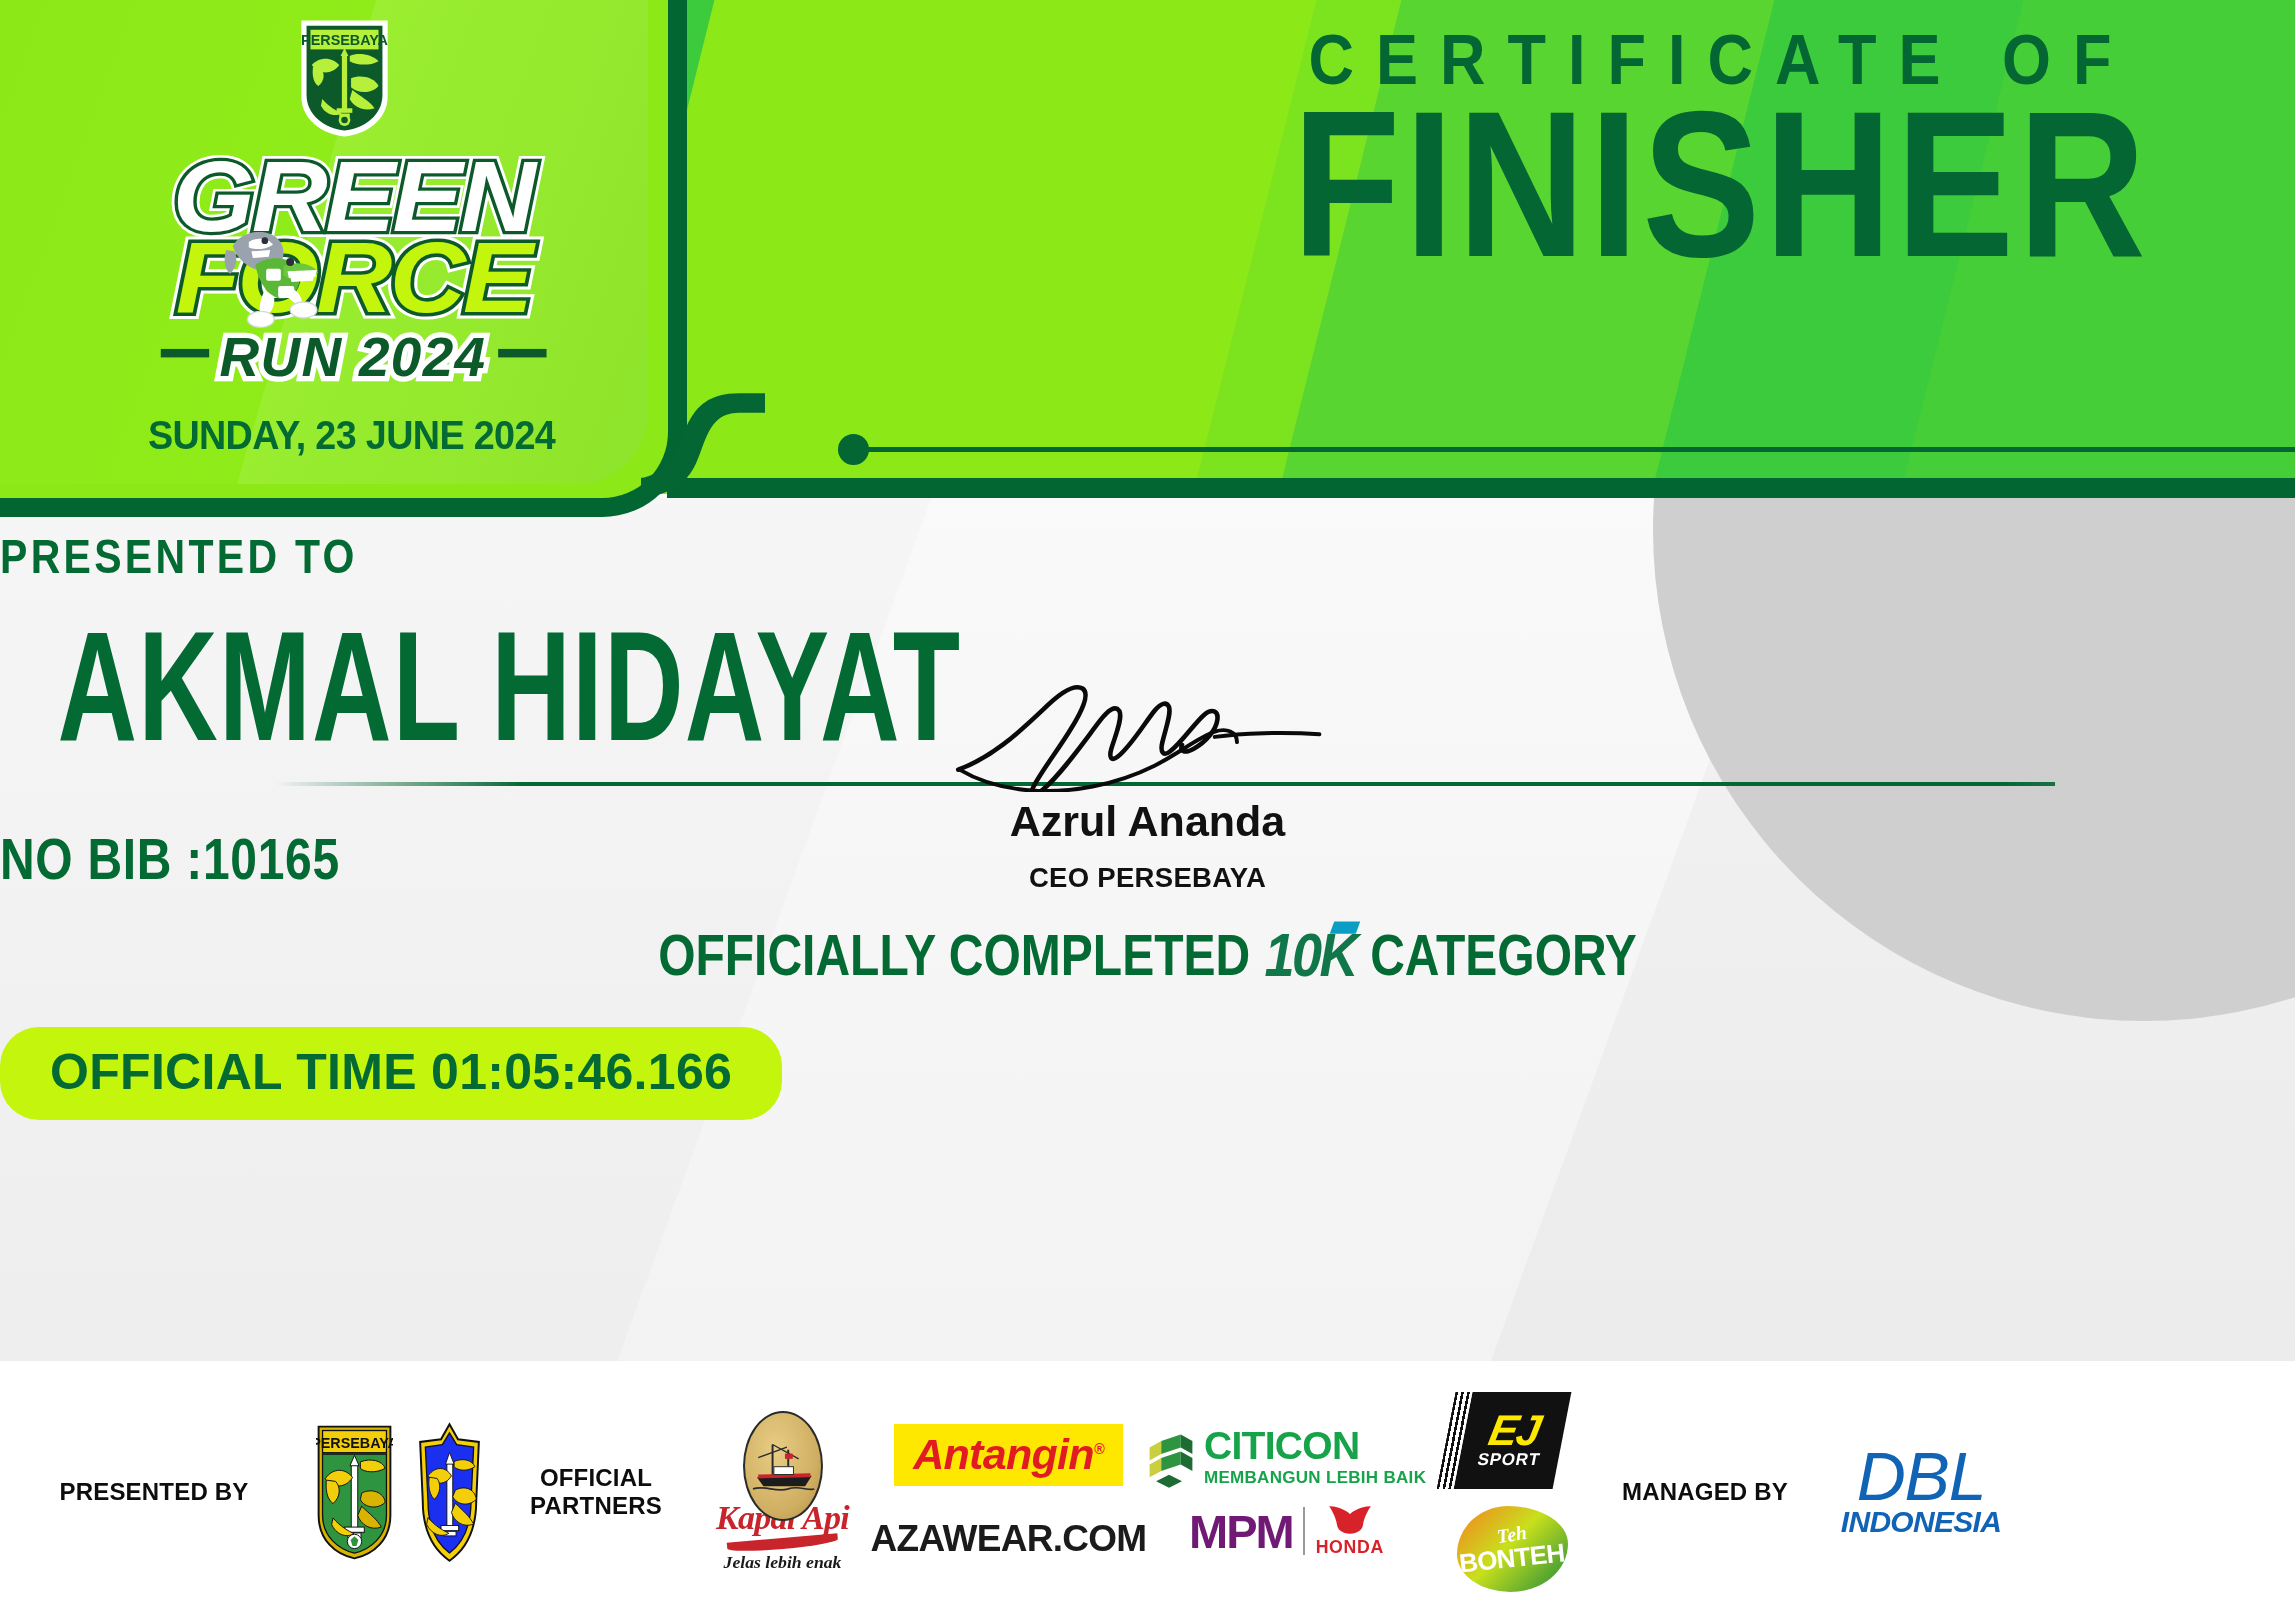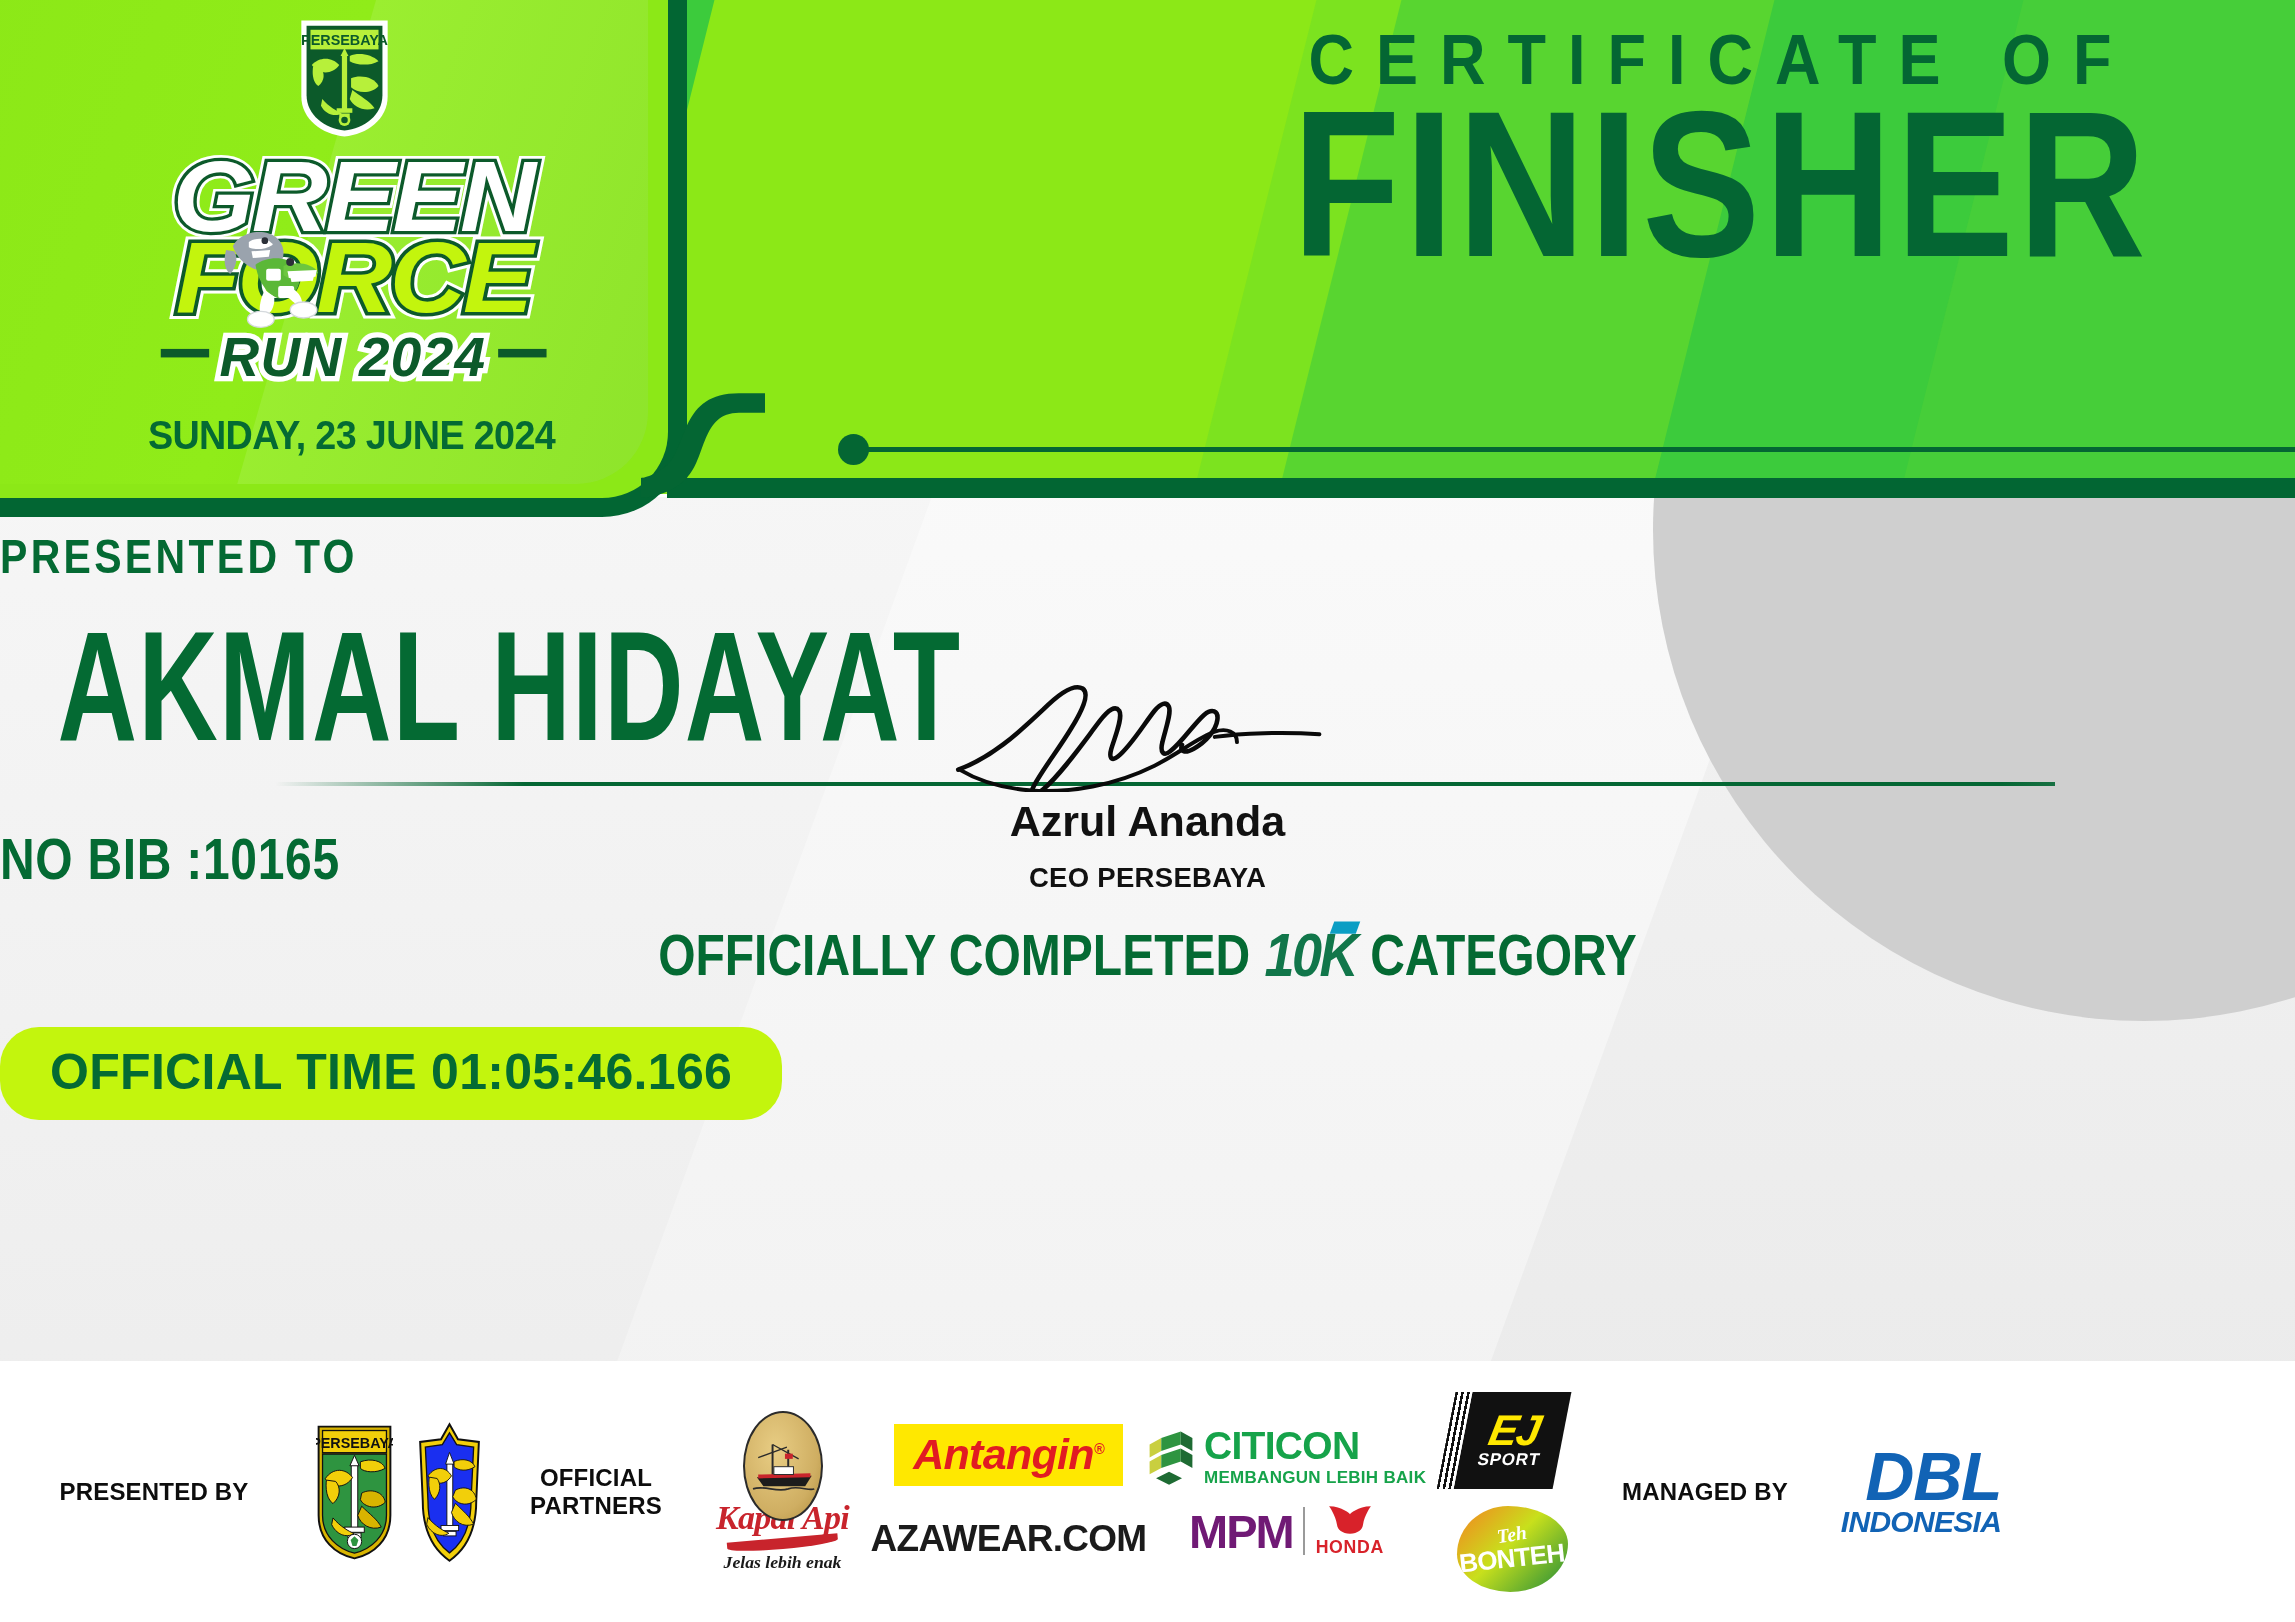--- a/index.html
+++ b/index.html
@@ -325,21 +325,21 @@
   .antangin-txt sup { font-size: 14.4px; vertical-align: super; }
 
   .azawear {
     margin-top: 32px;
     font-size: 37px; font-weight: 700; color: #1b1b1b;
     letter-spacing: -0.7px;
     font-family: "Liberation Sans", sans-serif;
   }
 
   
-  .citicon-row { display: flex; align-items: center; gap: 9.2px; }
+  .citicon-row { display: flex; align-items: flex-end; gap: 9.2px; }
   .citicon-txt {
     font-size: 39px; font-weight: 700; color: #16a34a;
     letter-spacing: -0.7px; line-height: 1;
     font-family: "Liberation Sans", sans-serif;
   }
   .citicon-sub {
     font-size: 17px; font-weight: 700; color: #16a34a;
     letter-spacing: 0.3px; margin-top: 2.6px;
     font-family: "Liberation Sans", sans-serif;
   }
@@ -397,24 +397,23 @@
   }
   .bonteh-main {
     font-size: 26px; font-weight: 700; color: #ffffff; letter-spacing: -0.7px;
     transform: rotate(-6deg);
     font-family: "Liberation Sans", sans-serif;
   }
 
   
   .dbl-wrap { text-align: center; }
   .dbl-main {
-    font-size: 68px; font-weight: 700; font-style: italic; color: #1163b5;
+    font-size: 68px; font-weight: 400; font-style: italic; color: #1163b5;
     letter-spacing: -1.3px; line-height: .86;
     font-family: "Liberation Sans", sans-serif;
-    text-align: right;
   }
   .dbl-sub {
     font-size: 30px; font-weight: 700; font-style: italic; color: #1163b5;
     letter-spacing: -0.7px; line-height: 1; margin-top: 1.3px;
     font-family: "Liberation Sans", sans-serif;
   }
 </style>
 </head>
 <body>
 

